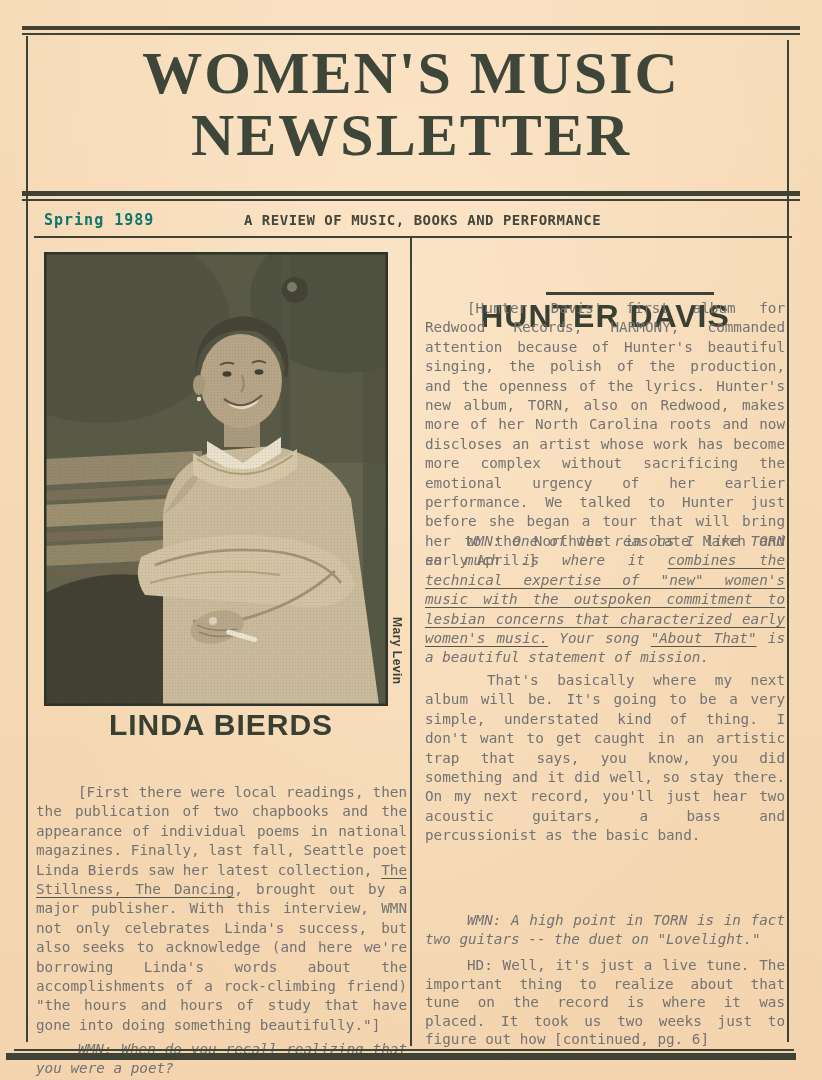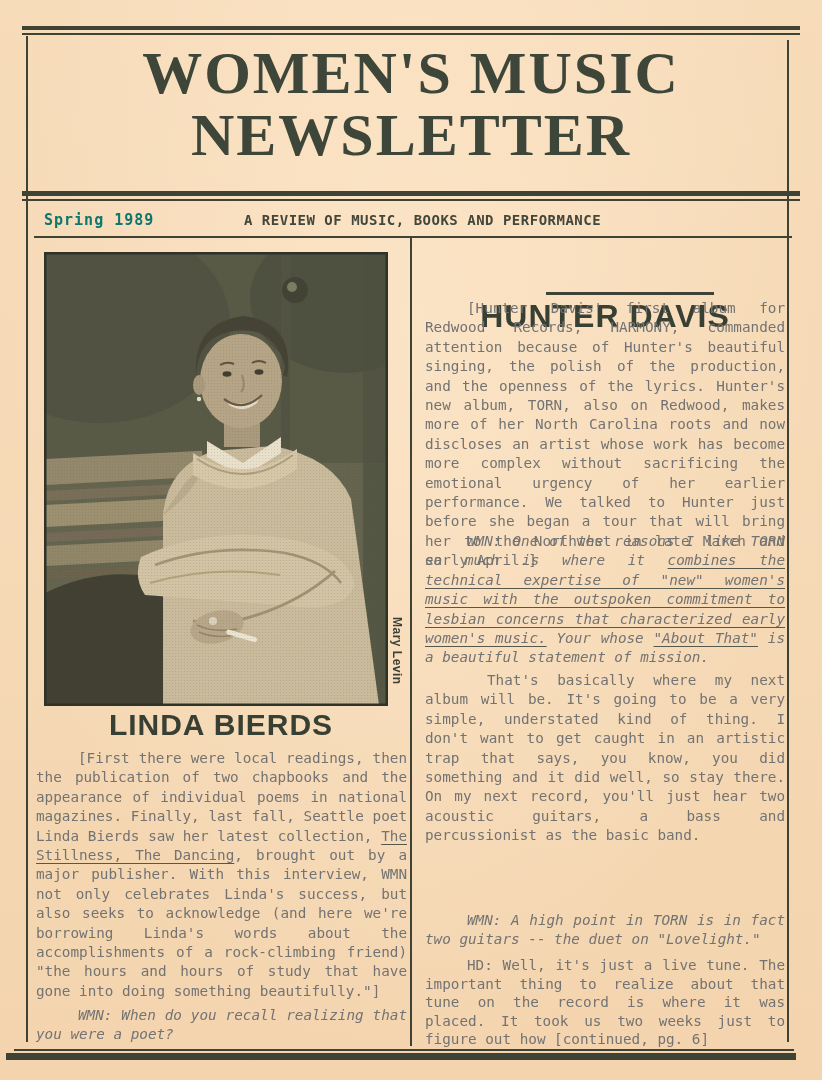--- a/index.html
+++ b/index.html
@@ -55,21 +55,21 @@
 
   .para{
     position:absolute;
     font-size:14.3px;line-height:19.4px;
     text-align:justify;
     color:#737373;
   }
   .para p{margin:0;}
   .indent{text-indent:42px;}
   .indent2{text-indent:62px;}
-  .left-col{left:36px;width:371px;}
+  .left-col{left:36px;width:371px;margin-top:34px;}
   .right-col{left:425px;width:360px;}
   .qa{font-style:italic;}
   .hand-underline{text-decoration:underline;text-decoration-thickness:1px;text-underline-offset:2.5px;text-decoration-color:#55584a;}
   #linda-intro{top:749px;}
   #linda-question{top:1006px;}
   #hunter-intro{top:299px;}
   #hunter-q1{top:532px;}
   #hunter-a1{top:671px;}
   #hunter-q2{top:911px;}
   #hunter-a2{top:956px;line-height:18.6px;}
@@ -173,21 +173,21 @@
 </div>
 
 <div class="col-heading" id="hunter-heading">HUNTER DAVIS</div>
 <div class="heading-underline"></div>
 
 <div class="para right-col" id="hunter-intro">
   <p class="indent"><span>[Hunter Davis' first album for Redwood Records, HARMONY, commanded attention because of Hunter's beautiful singing, the polish of the production, and the openness of the lyrics.  Hunter's new album, TORN, also on Redwood, makes more of her North Carolina roots and now discloses an artist whose work has become more complex without sacrificing the emotional urgency of her earlier performance.  We talked to Hunter just before she began a tour that will bring her to the Northwest in late March and early April.]</span></p>
 </div>
 
 <div class="para right-col qa" id="hunter-q1">
-  <p class="indent"><span>WMN:  One of the reasons I like TORN so much is where it </span><span class="hand-underline">combines the technical expertise of "new" women's music with the outspoken commitment to lesbian concerns that characterized early women's music.</span><span> Your whose </span><span class="hand-underline">"About That"</span><span> is a beautiful statement of mission.</span></p>
+  <p class="indent"><span>WMN:  One of the reasons I like TORN so much is where it </span><span class="hand-underline">combines the technical expertise of "new" women's music with the outspoken commitment to lesbian concerns that characterized early women's music.</span><span> Your song </span><span class="hand-underline">"About That"</span><span> is a beautiful statement of mission.</span></p>
 </div>
 
 <div class="para right-col" id="hunter-a1">
   <p class="indent2">That's basically where my next album will be.  It's going to be a very simple, understated kind of thing.  I don't want to get caught in an artistic trap that says, you know, you did something and it did well, so stay there.  On my next record, you'll just hear two acoustic guitars, a bass and percussionist as the basic band.</p>
 </div>
 
 <div class="para right-col qa" id="hunter-q2">
   <p class="indent"><span>WMN:  A high point in TORN is in fact two guitars -- the duet on "Lovelight."</span></p>
 </div>
 

